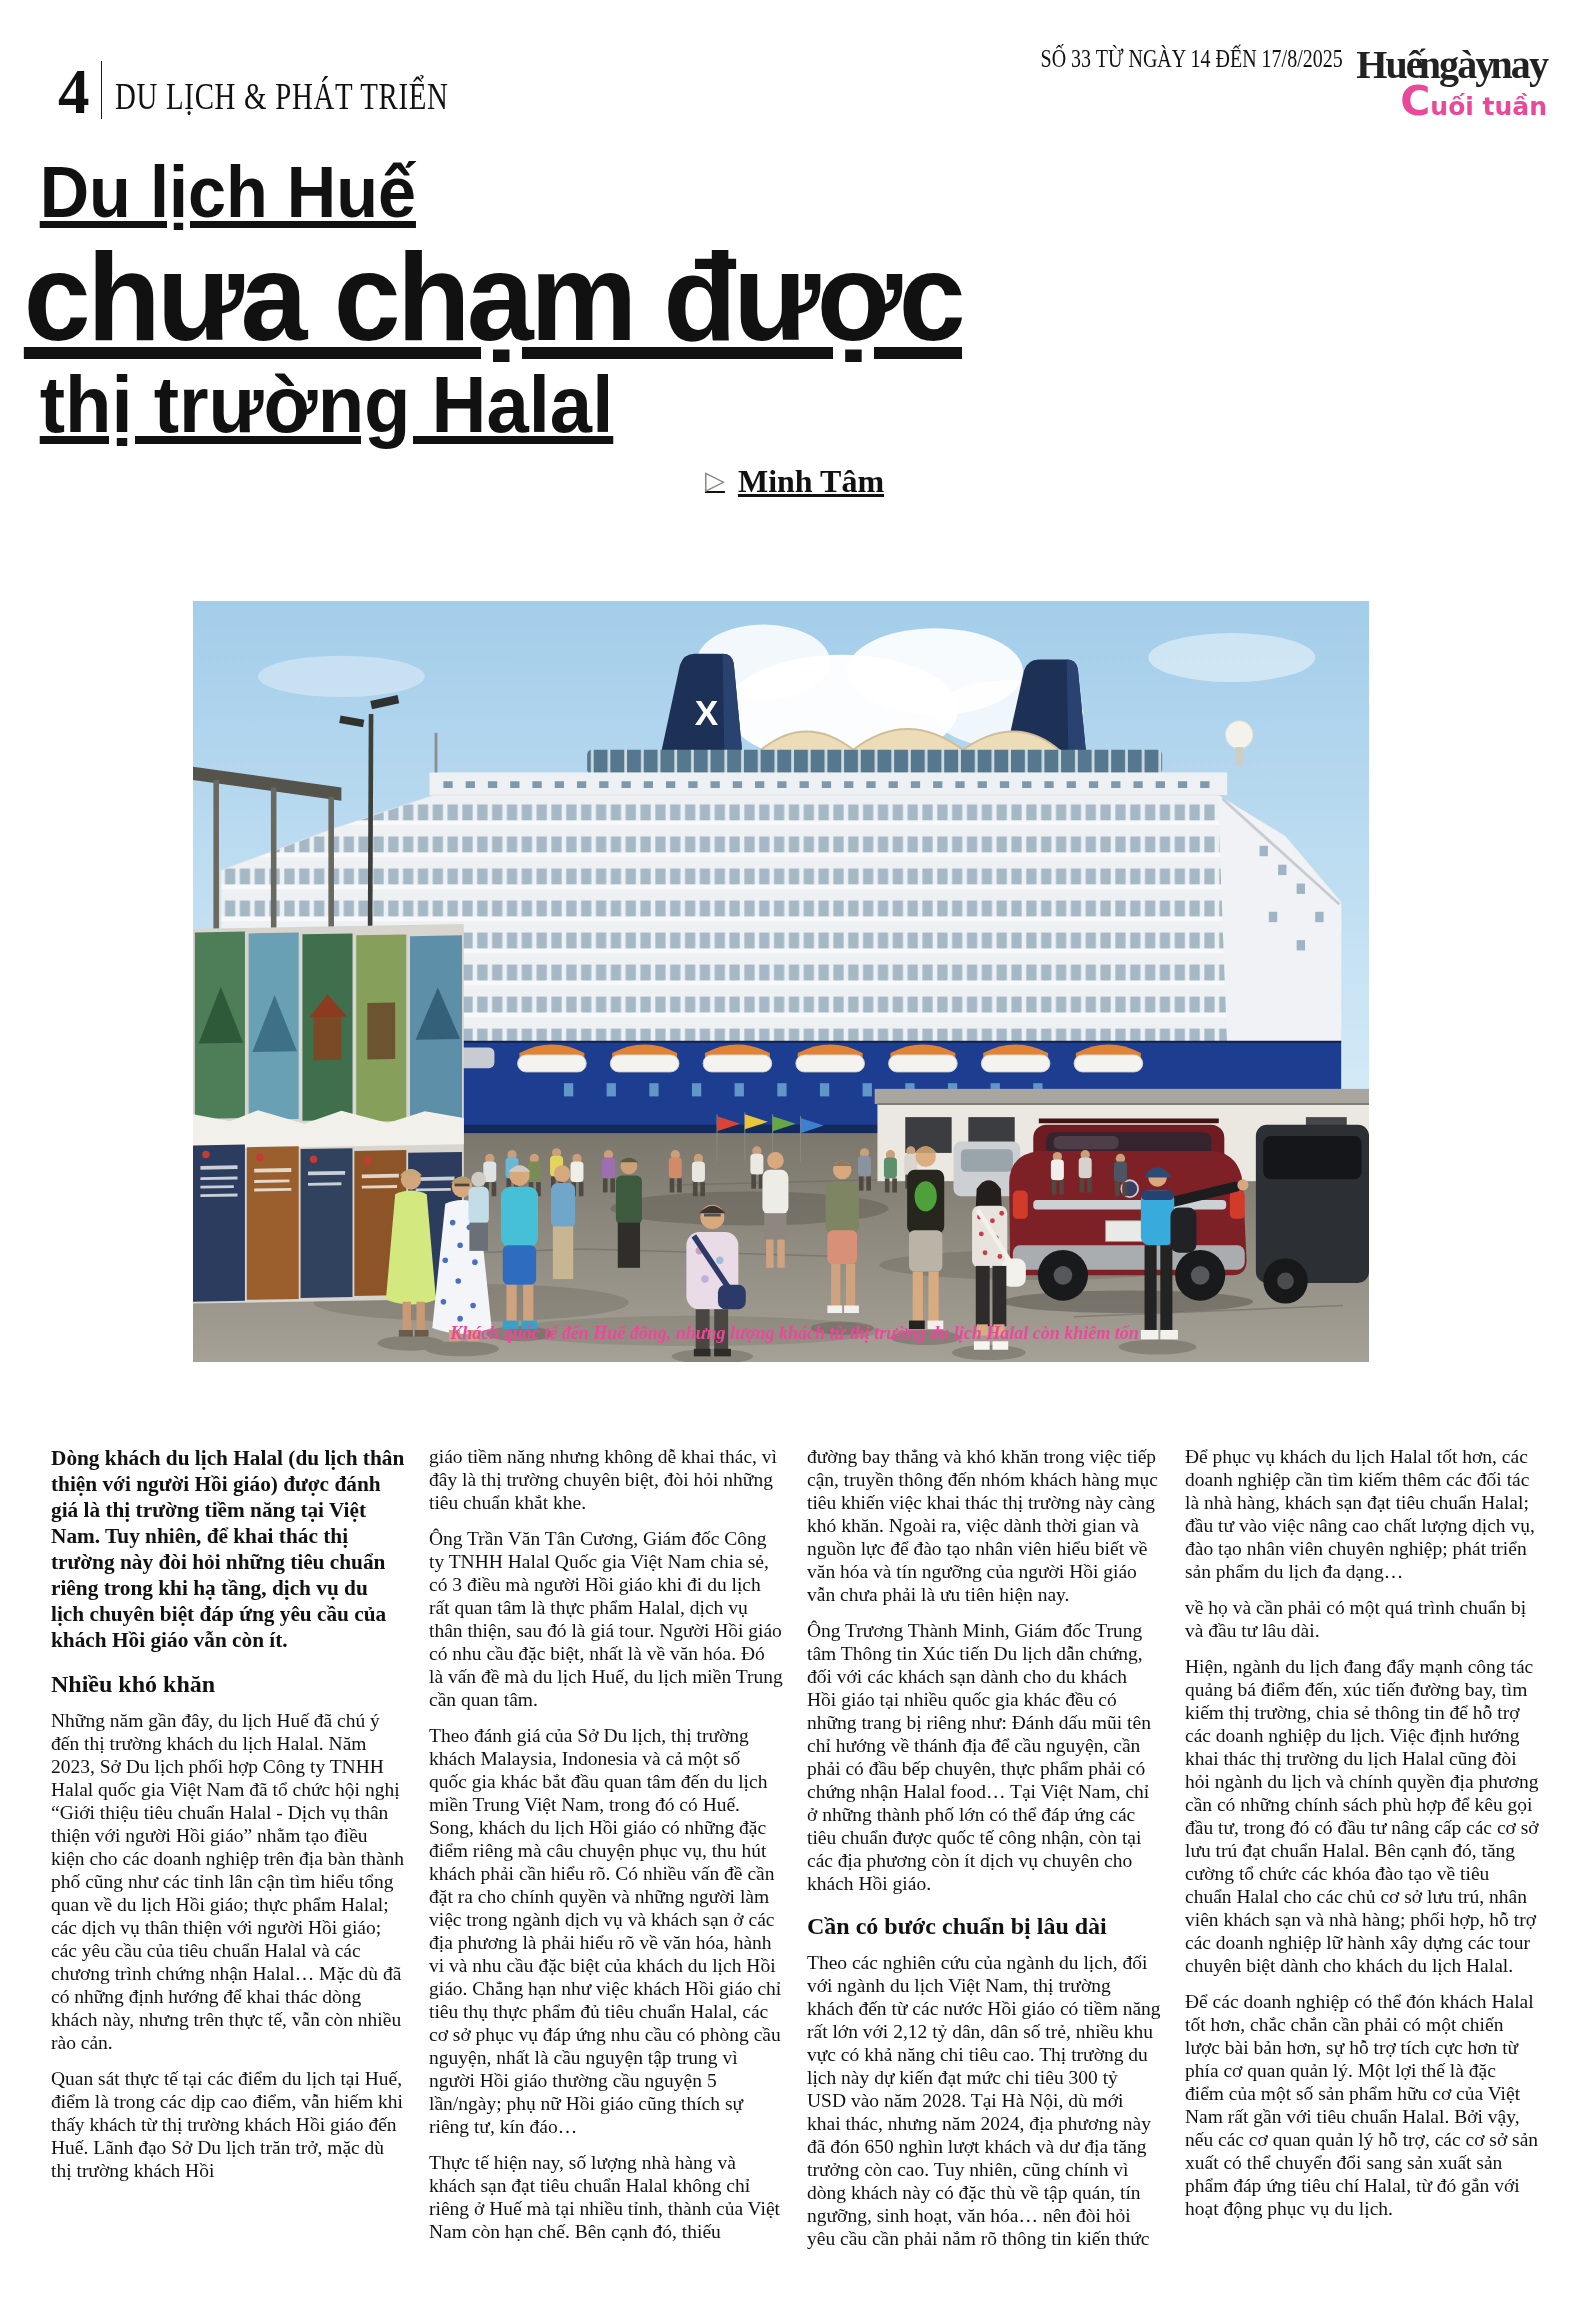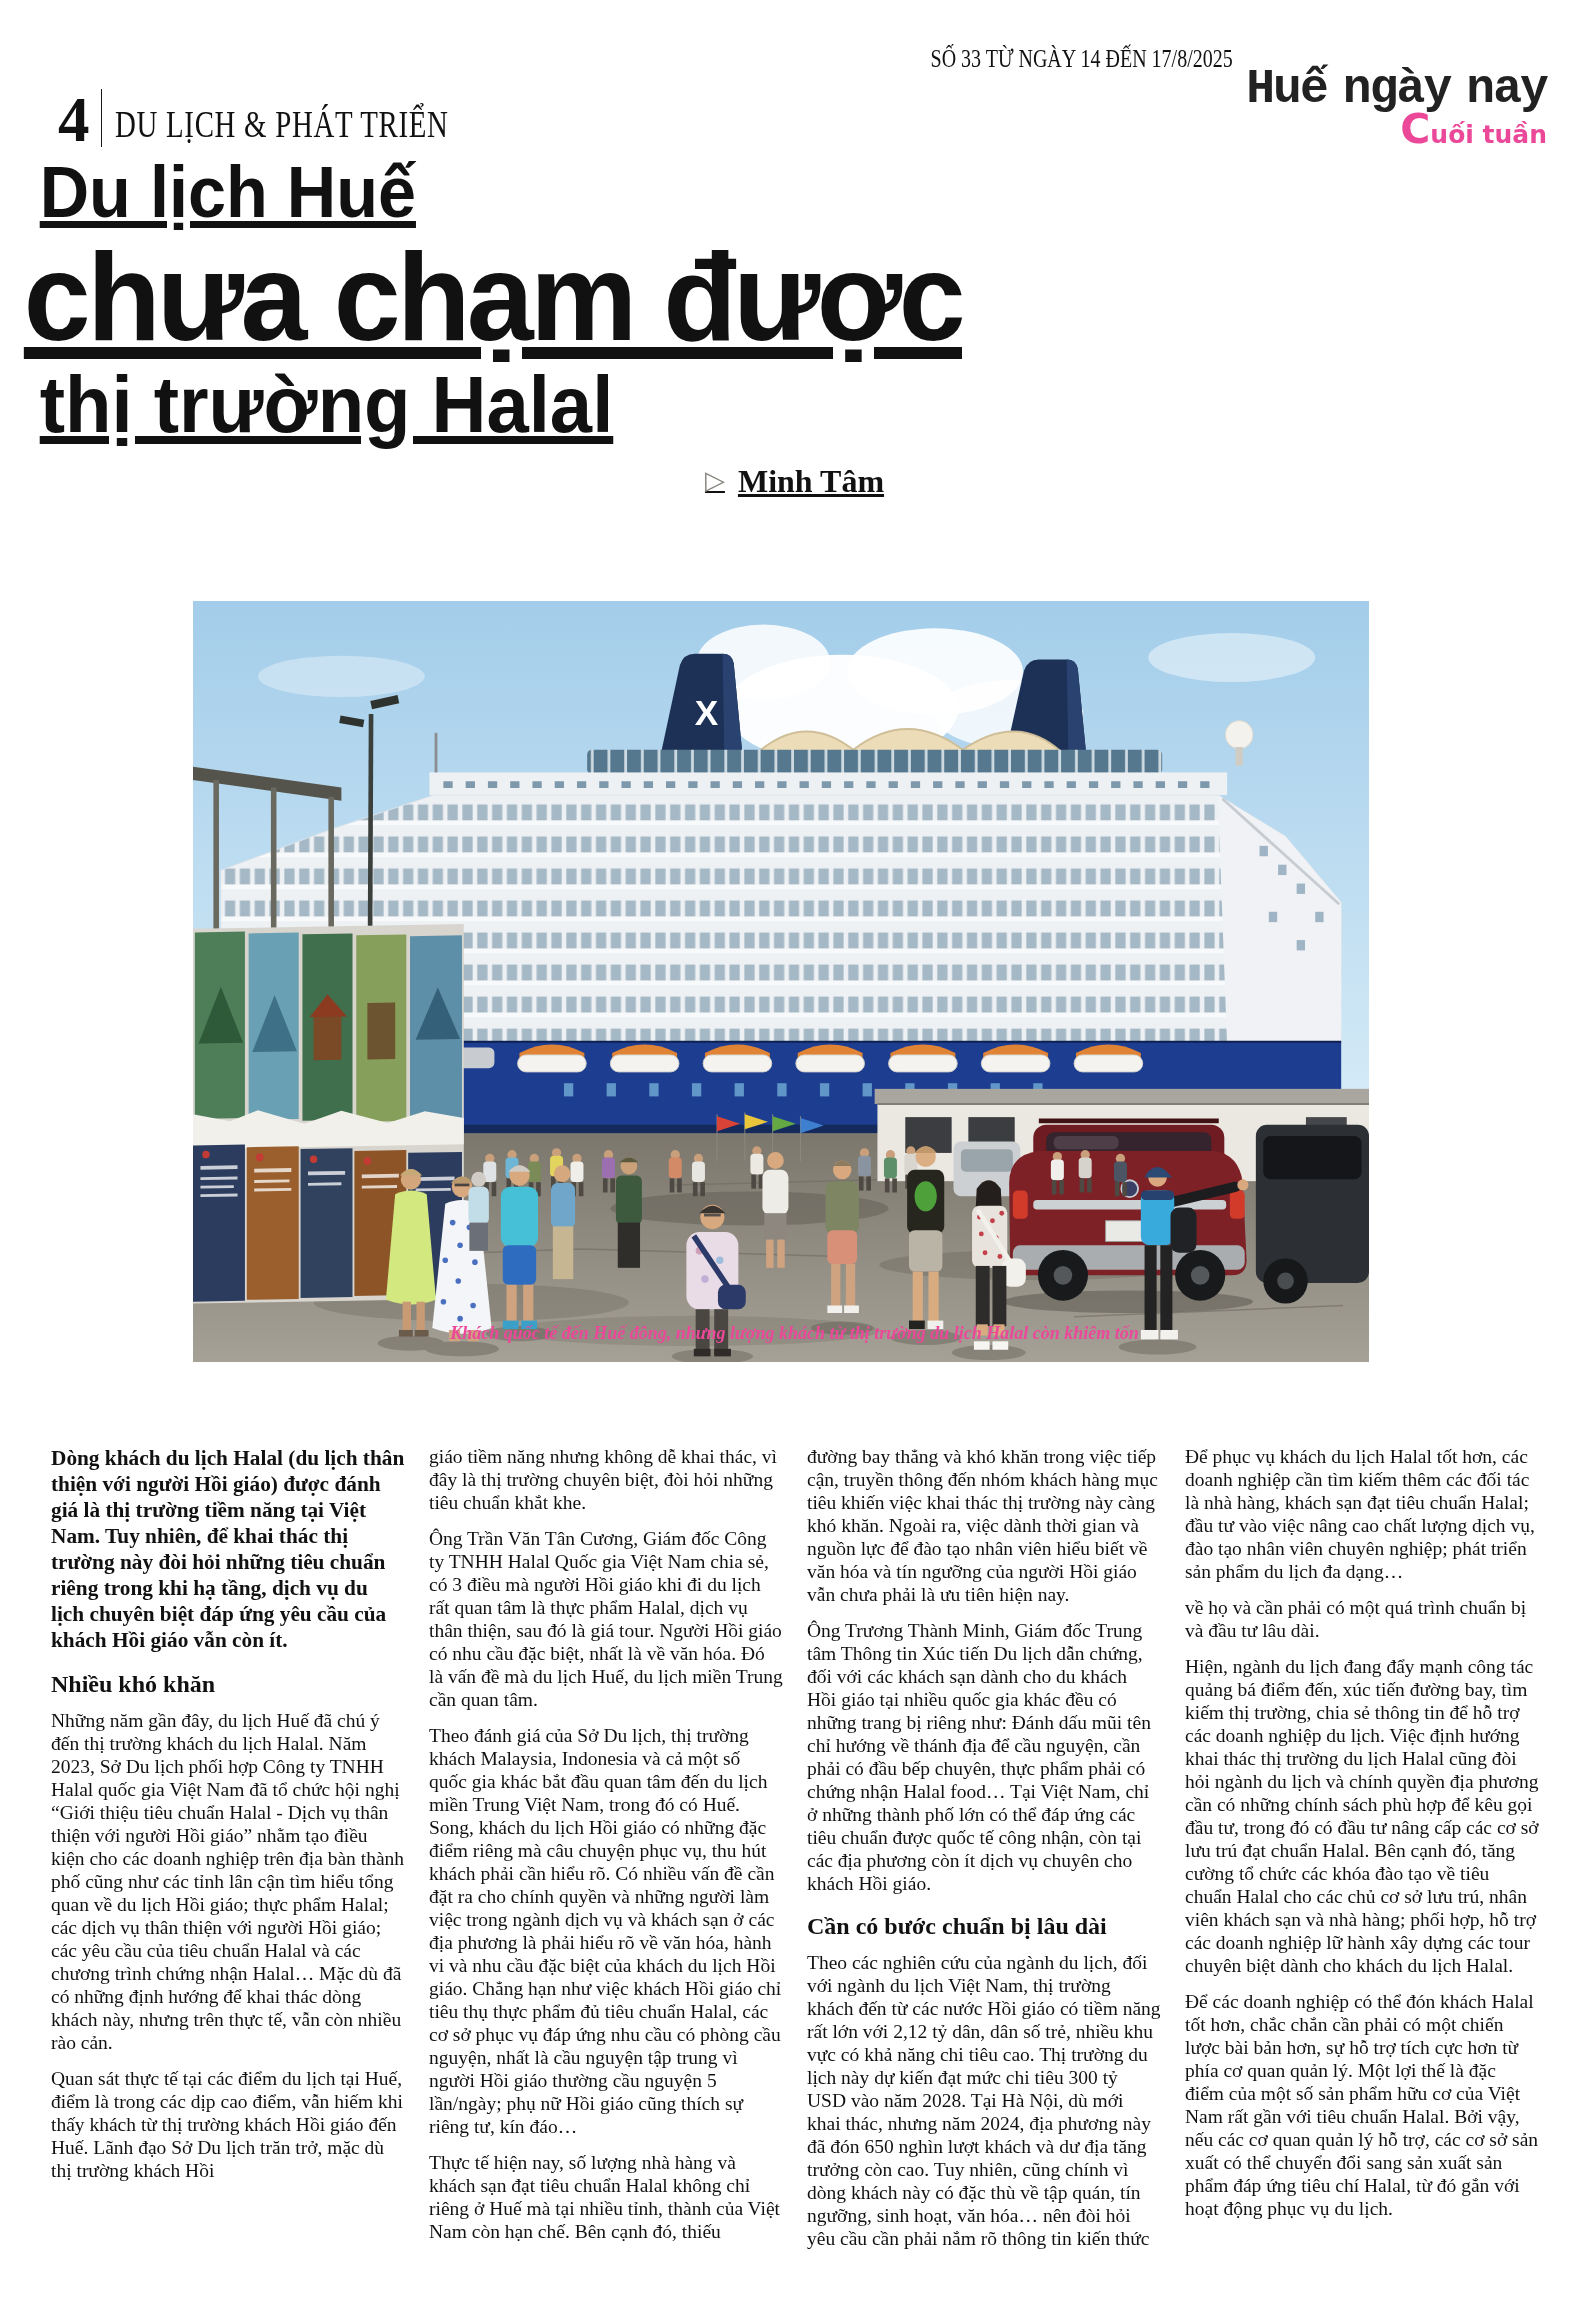--- a/index.html
+++ b/index.html
@@ -12,22 +12,22 @@
     justify-content:space-between;align-items:flex-end;}
   .header-left{display:flex;align-items:flex-end;}
   .page-number{font-size:63px;font-weight:bold;line-height:.82;}
   .header-divider{width:1.9px;height:58px;background:#1a1a1a;margin:0 13px 0 11px;}
   .section-title{font-size:37px;letter-spacing:0.9px;white-space:nowrap;
     transform:scaleX(.78);transform-origin:left bottom;line-height:1;padding-bottom:3.7px;}
   .header-right{display:flex;align-items:flex-start;gap:13px;}
   .issue-info{font-size:25px;white-space:nowrap;transform:scaleX(.8);
     transform-origin:right bottom;padding-bottom:9.3px;}
   .masthead-block{text-align:right;line-height:1;}
-  .masthead{font-size:48px;font-weight:bold;letter-spacing:-1.9px;word-spacing:-11px;
-    font-family:Liberation Mono, monospace;color:#222;margin-top:20px;}
+  .masthead{font-size:40px;font-weight:bold;letter-spacing:-1.9px;word-spacing:-11px;
+    font-family:Liberation Serif, serif;color:#222;}
   .masthead-edition{font-family:"DejaVu Sans",sans-serif;font-weight:bold;
     color:#ec4899;font-size:25px;margin-top:3.7px;line-height:1;}
   .masthead-edition::first-letter{font-size:41px;line-height:.6;}
   
   .headline{position:absolute;top:156px;left:0;width:100%;text-align:left;
     font-family:"Liberation Sans",sans-serif;font-weight:bold;line-height:1;text-decoration:underline;}
   .hl1{font-size:72px;transform:scaleX(.95);}
   .hl2{font-size:124px;letter-spacing:-3.7px;margin:7.4px 0 5.6px;transform:scaleX(.97);}
   .hl3{font-size:80px;transform:scaleX(.95);}
   .byline{margin-top:20.4px;font-family:"Liberation Serif",serif;font-weight:bold;

